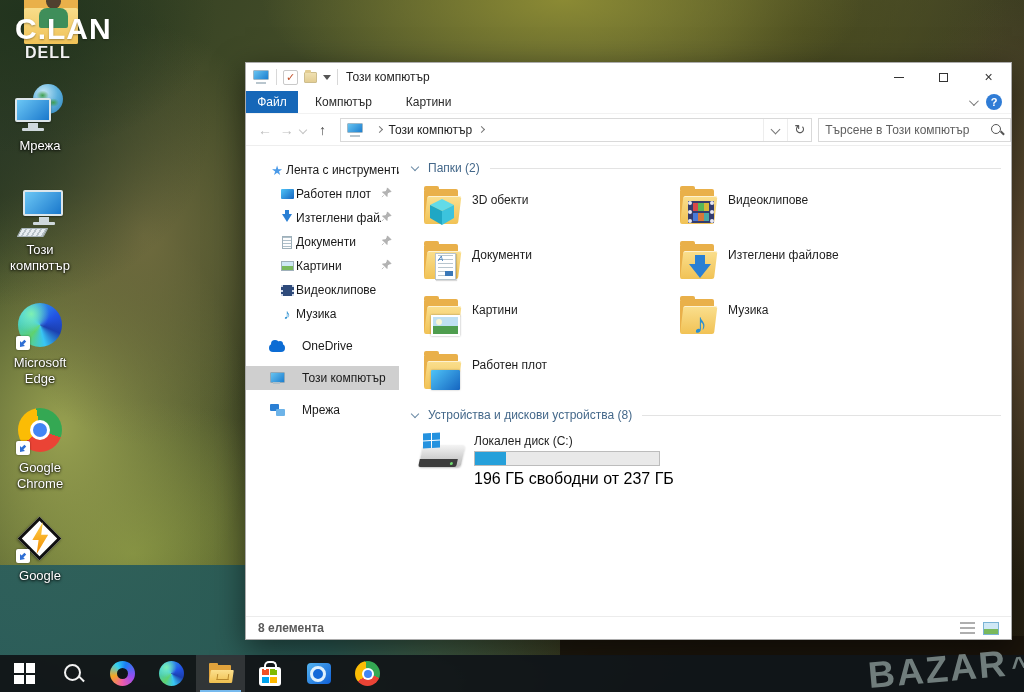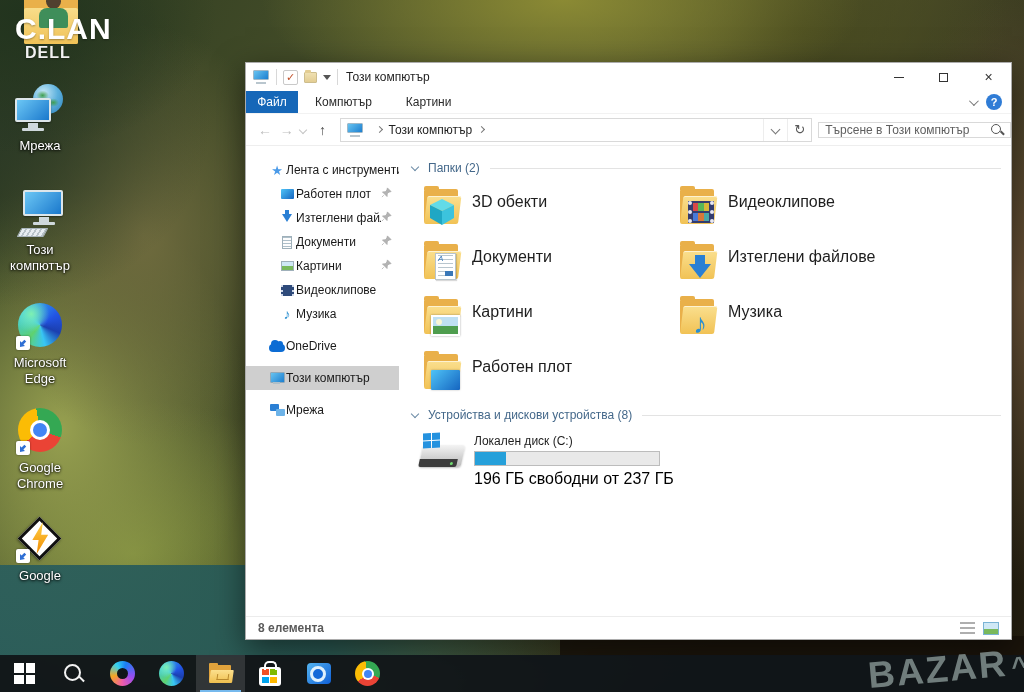--- a/index.html
+++ b/index.html
@@ -98,35 +98,35 @@
   .toolbar { height:31px; display:flex; align-items:center; flex:0 0 auto; padding-left:8px; }
   .navbtn { width:22px; text-align:center; font-size:14px; color:#bdbdbd; }
   .navbtn.up { color:#4a4a4a; }
   .nav-chev { width:6px; height:6px; border-right:1.4px solid #c5c5c5; border-bottom:1.4px solid #c5c5c5; transform:rotate(45deg); margin:0 6px 0 2px; }
   .addressbox { margin-left:6px; width:476px; height:24px; border:1px solid #d9d9d9; display:flex; align-items:center; background:#fff; }
   .addr-ico { margin:0 6px 0 6px; }
   .crumb-chev { width:5px; height:5px; border-right:1.3px solid #777; border-bottom:1.3px solid #777; transform:rotate(-45deg); margin:0 7px; }
   .addr-text { font-size:12px; color:#1f1f1f; }
   .addr-spacer { flex:1; }
   .addr-btn { width:24px; height:22px; display:flex; align-items:center; justify-content:center; border-left:1px solid #ededed; color:#5a5a5a; font-size:13px; }
-  .searchbox { margin-left:6px; width:194px; height:16px; border:1px solid #d9d9d9; display:flex; align-items:center; background:#fff; }
+  .searchbox { margin-left:6px; width:194px; height:24px; border:1px solid #d9d9d9; display:flex; align-items:center; background:#fff; }
   .searchbox input { flex:1; border:none; outline:none; font-family:inherit; font-size:12px; color:#333; padding:0 6px; }
   .searchbox input::placeholder { color:#5f5f5f; opacity:1; }
   .mag { position:relative; width:16px; height:16px; margin-right:5px; flex:0 0 auto; }
   .mag::before { content:""; position:absolute; left:2px; top:2px; width:8px; height:8px; border:1.5px solid #555; border-radius:50%; }
   .mag::after { content:""; position:absolute; left:11px; top:10px; width:5px; height:1.6px; background:#555; transform:rotate(45deg); }
 
   .mainrow { flex:1; display:flex; border-top:1px solid #eeeeee; min-height:0; }
 
   
   .sidebar { width:153px; flex:0 0 auto; padding-top:12px; }
   .nav-row { height:24px; display:flex; align-items:center; padding-left:22px; }
   .nav-row.lvl2 { padding-left:32px; }
   .nav-row.selected { background:#cfcfcf; }
-  .nav-row.gap { margin-top:8px; }
+  .nav-row.gap { margin-top:8px;gap:16px; }
   .nicon { width:18px; flex:0 0 auto; display:flex; align-items:center; justify-content:center; }
   .nlabel { font-size:12px; color:#1a1a1a; white-space:nowrap; overflow:hidden; flex:1; }
   .pin { width:14px; flex:0 0 auto; margin-right:4px; opacity:.75; }
 
   .ni-star { color:#4a9ae8; font-size:13px; line-height:13px; }
   .ni-desk { width:13px; height:10px; background:linear-gradient(135deg,#4fc3f7,#1565c0); border-radius:1px; }
   .ni-down { width:0; height:0; border-left:5px solid transparent; border-right:5px solid transparent; border-top:8px solid #2a7fd4; position:relative; }
   .ni-down::before { content:""; position:absolute; left:-2px; top:-12px; width:4px; height:5px; background:#2a7fd4; }
   .ni-doc { width:10px; height:13px; background:#fdfdfd; border:1px solid #9fb0ba;
     background-image:linear-gradient(#aebfc9 1px, transparent 1px); background-size:100% 3px; background-position:0 3px; }
@@ -147,21 +147,21 @@
   .content { flex:1; position:relative; padding:12px 10px 0 10px; min-width:0; }
   .group-hdr { display:flex; align-items:center; height:20px; margin-left:0; }
   .gh-chev { width:6px; height:6px; border-right:1.4px solid #6a8aa5; border-bottom:1.4px solid #6a8aa5; transform:rotate(45deg); margin:0 10px 2px 3px; flex:0 0 auto; }
   .gh-title { color:#44688a; font-size:12px; white-space:nowrap; }
   .gh-line { flex:1; height:1px; background:#e3e3e3; margin-left:10px; }
 
   .tiles { position:relative; margin:6px 0 4px 12px; }
   .tilecols { display:flex; }
   .tilecol { width:256px; display:flex; flex-direction:column; gap:9px; }
   .tile { display:flex; height:46px; }
-  .tile .tlabel { margin-left:9px; margin-top:9px; font-size:16px; color:#1e1e1e; white-space:nowrap; }
+  .tile .tlabel { margin-left:9px; margin-top:9px; font-size:12px; color:#1e1e1e; white-space:nowrap; }
 
   
   .fi { position:relative; width:42px; height:42px; flex:0 0 auto; }
   .fi-back { position:absolute; left:3px; top:5px; width:34px; height:34px; background:#e9b04a; border-radius:2px; }
   .fi-back::before { content:""; position:absolute; left:0; top:-3px; width:15px; height:4px; background:#e9b04a; border-radius:2px 2px 0 0; }
   .fi-front { position:absolute; left:3px; bottom:2px; width:34px; height:28px; background:linear-gradient(180deg,#fadf8e,#f1c255); border-radius:2px 2px 2px 2px; transform:skewX(-7deg); transform-origin:bottom left; box-shadow:inset 0 1px 0 rgba(255,255,255,.6); }
   .ov { position:absolute; z-index:3; }
   .ov-cube { left:9px; bottom:1px; }
   .ov-doc { left:14px; bottom:1px; width:21px; height:27px; background:#fff; border:1px solid #b8c4cc; box-shadow:1px 1px 1px rgba(0,0,0,.15);
     background-image:linear-gradient(#b9c6ce 1px, transparent 1px); background-size:80% 4px; background-position:2px 9px; background-repeat:repeat-y; }

